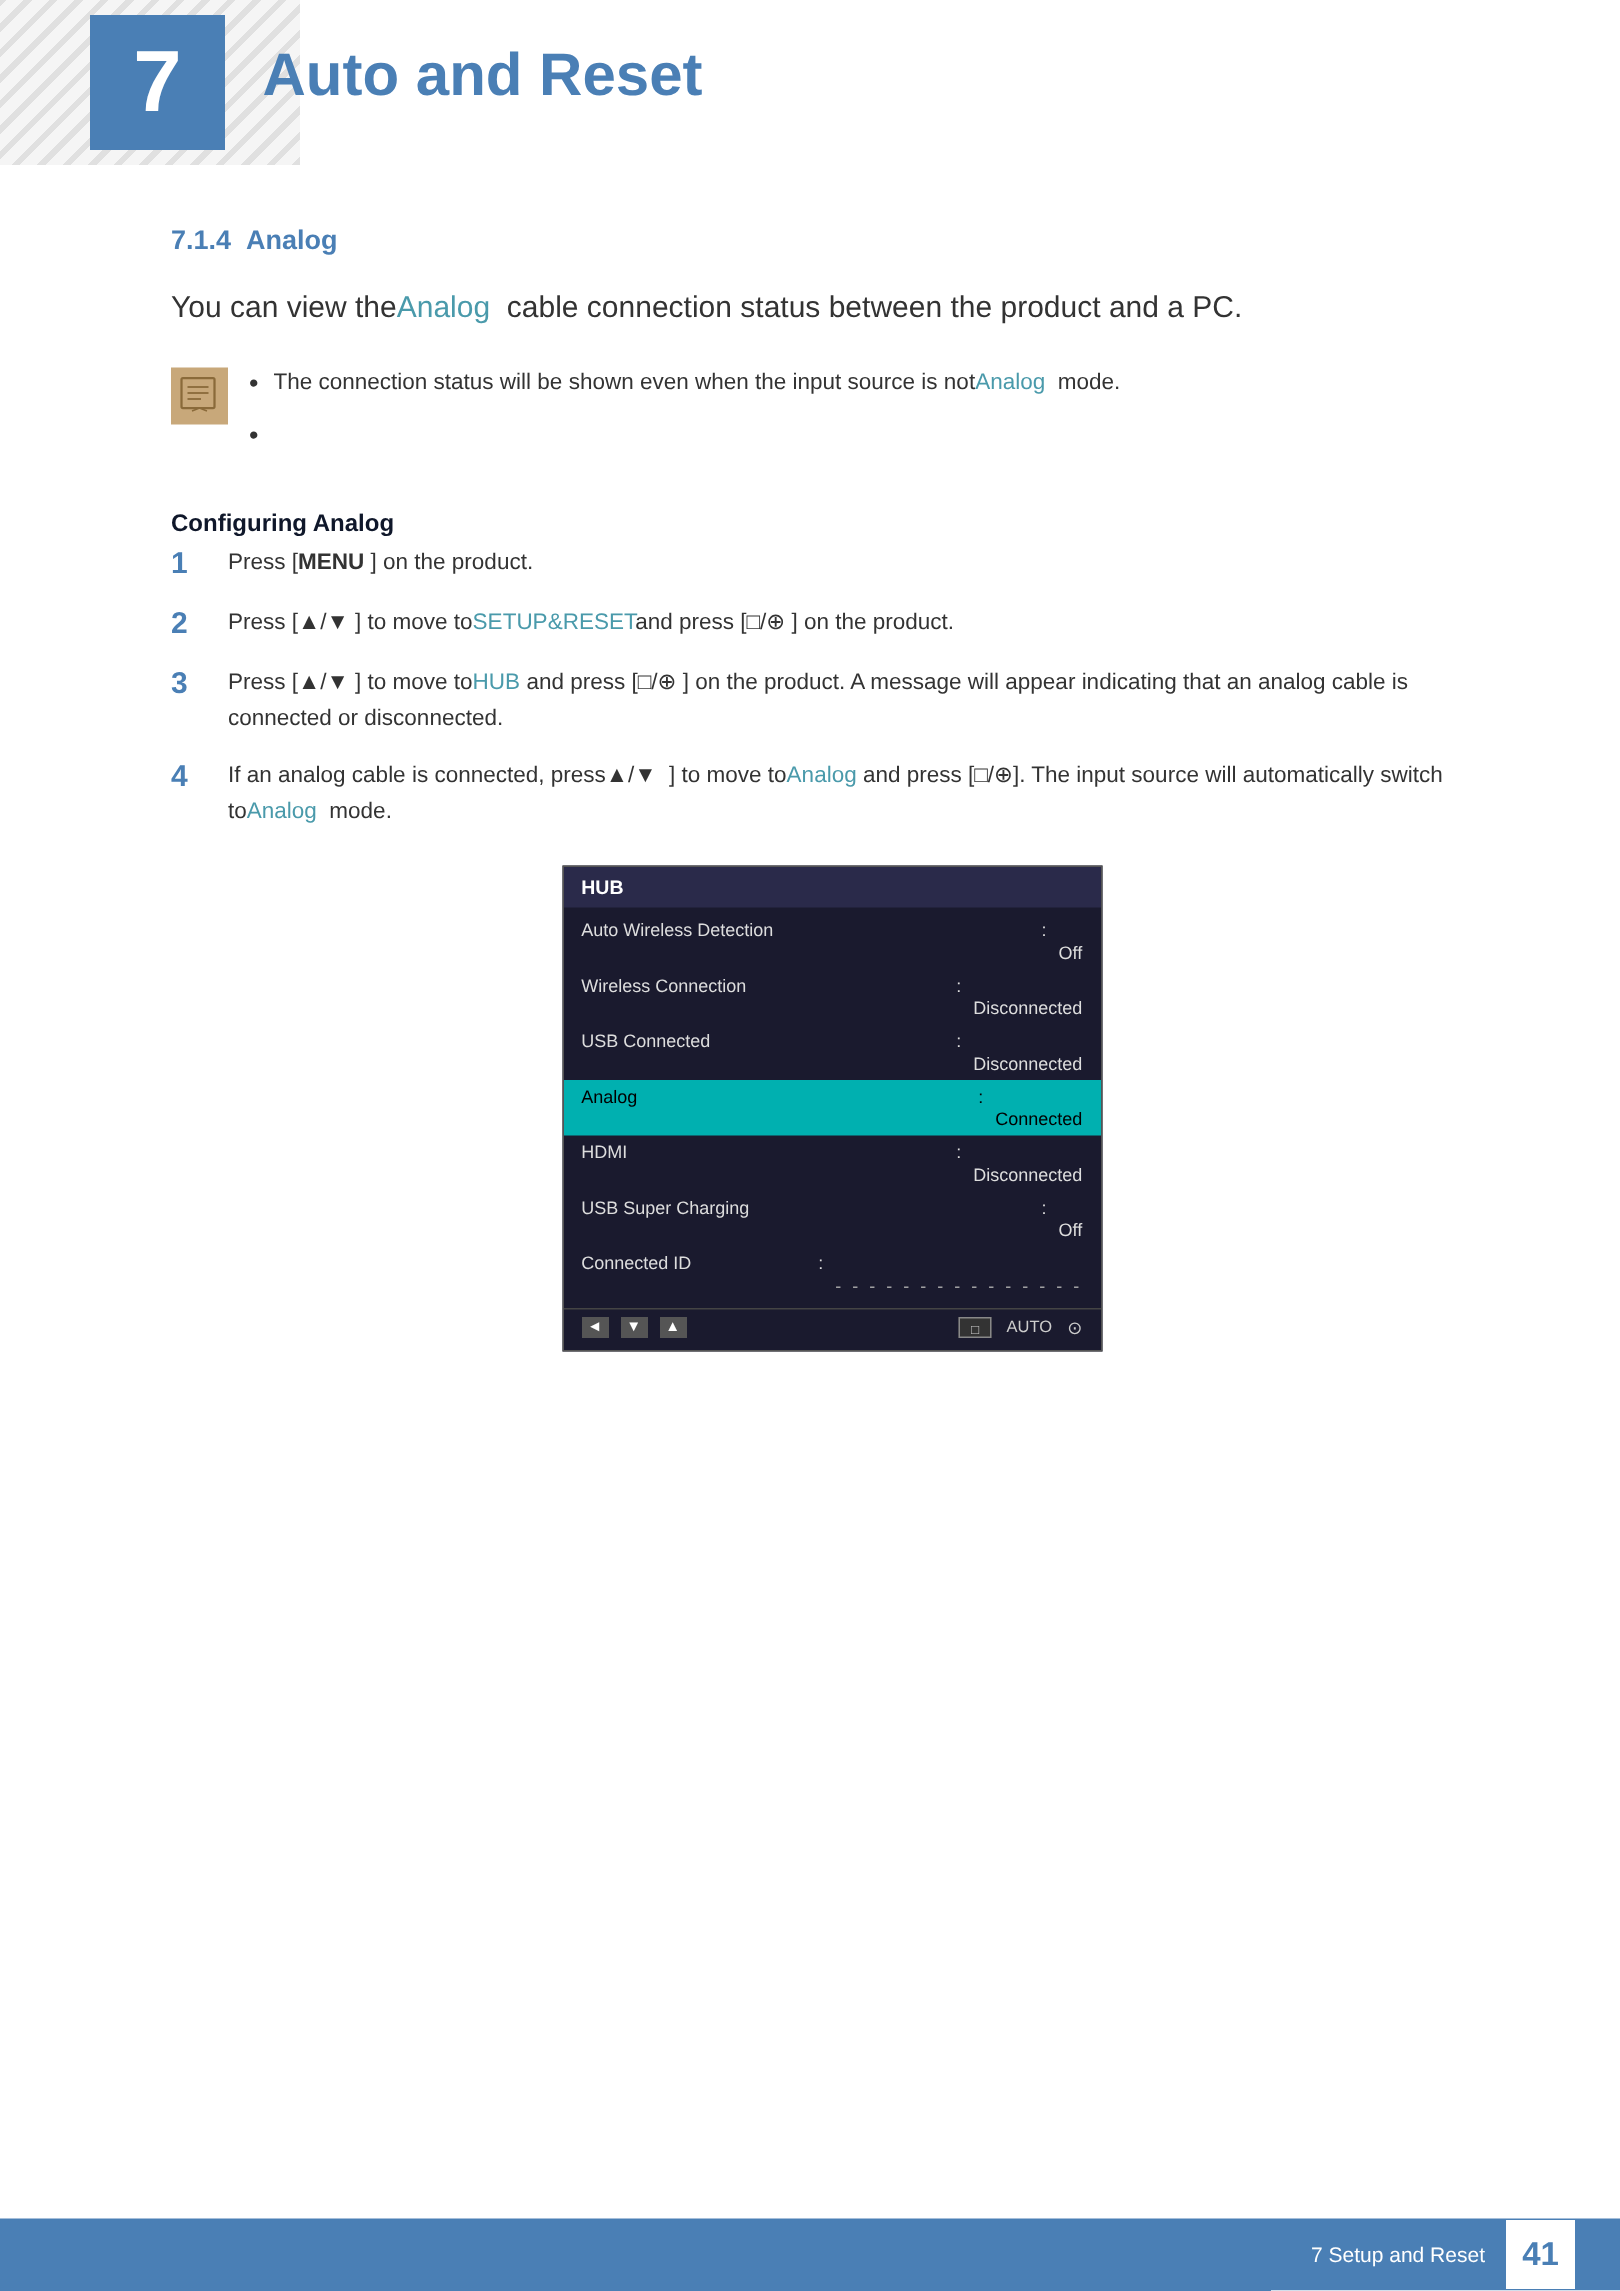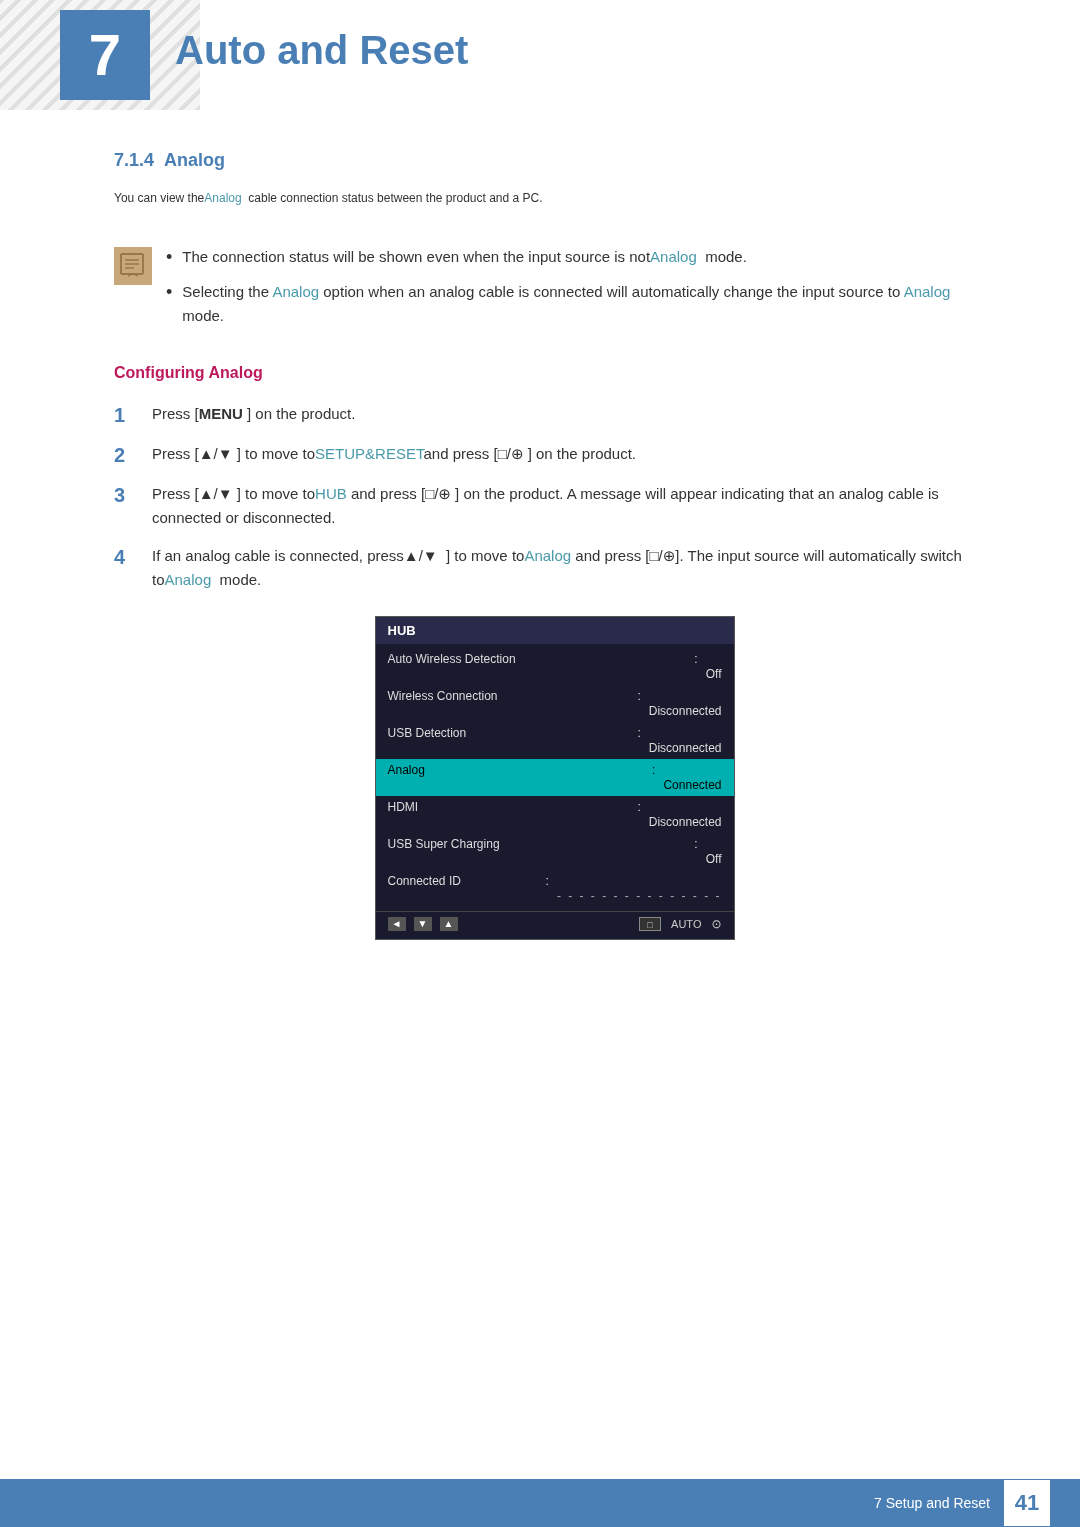--- a/index.html
+++ b/index.html
@@ -72,23 +72,23 @@
     }
 
     .section-heading {
       font-size: 18px;
       font-weight: bold;
       color: #4a7fb5;
       margin-bottom: 18px;
     }
 
     .intro-text {
-      font-size: 12px;
+      font-size: 20px;
       color: #333;
-      margin-bottom: 37px;
+      margin-bottom: 22px;
       line-height: 1.6;
     }
 
     .highlight {
       color: #4a9aab;
       font-weight: normal;
     }
 
     
     .note-section {
@@ -126,22 +126,22 @@
       font-size: 18px;
       margin-right: 10px;
       margin-top: -2px;
       color: #333;
     }
 
     
     .subsection-heading {
       font-size: 16px;
       font-weight: bold;
-      color: #be185d;
-      margin-bottom: 20px;
+      color: #0f172a;
+      margin-bottom: 4px;
       margin-top: 20px;
     }
 
     
     .steps-list {
       list-style: none;
       padding: 0;
       margin: 0 0 24px 0;
     }
 
@@ -312,21 +312,20 @@
         <path d="M10 24 L15 22 L20 24" fill="#c8a87a" stroke="#8a6a3a" stroke-width="1"></path>
       </svg>
     </div>
     <div class="note-bullets">
       <div class="note-bullet">
         <span class="bullet-dot">•</span>
         <span>The connection status will be shown even when the input source is not<span class="highlight">Analog</span> &nbsp;mode.</span>
       </div>
       <div class="note-bullet">
         <span class="bullet-dot">•</span>
-        <span>Selecting the <span class="highlight">Analog</span> option when an analog cable is connected will automatically change the input source to <span class="highlight">Analog</span> mode.</span>
       </div>
     </div>
   </div>
 
   <div class="subsection-heading">Configuring Analog</div>
 
   <ol class="steps-list">
     <li class="step-item">
       <span class="step-number">1</span>
       <span class="step-text">Press [<span class="key-label">MENU</span> ] on the product.</span>
@@ -353,21 +352,21 @@
         <span class="hub-item-label">Auto Wireless Detection</span>
         <span class="hub-item-separator">:</span>
         <span class="hub-item-value">Off</span>
       </div>
       <div class="hub-menu-item">
         <span class="hub-item-label">Wireless Connection</span>
         <span class="hub-item-separator">:</span>
         <span class="hub-item-value">Disconnected</span>
       </div>
       <div class="hub-menu-item">
-        <span class="hub-item-label">USB Detection</span>
+        <span class="hub-item-label">USB Connected</span>
         <span class="hub-item-separator">:</span>
         <span class="hub-item-value">Disconnected</span>
       </div>
       <div class="hub-menu-item selected">
         <span class="hub-item-label">Analog</span>
         <span class="hub-item-separator">:</span>
         <span class="hub-item-value">Connected</span>
       </div>
       <div class="hub-menu-item">
         <span class="hub-item-label">HDMI</span>

